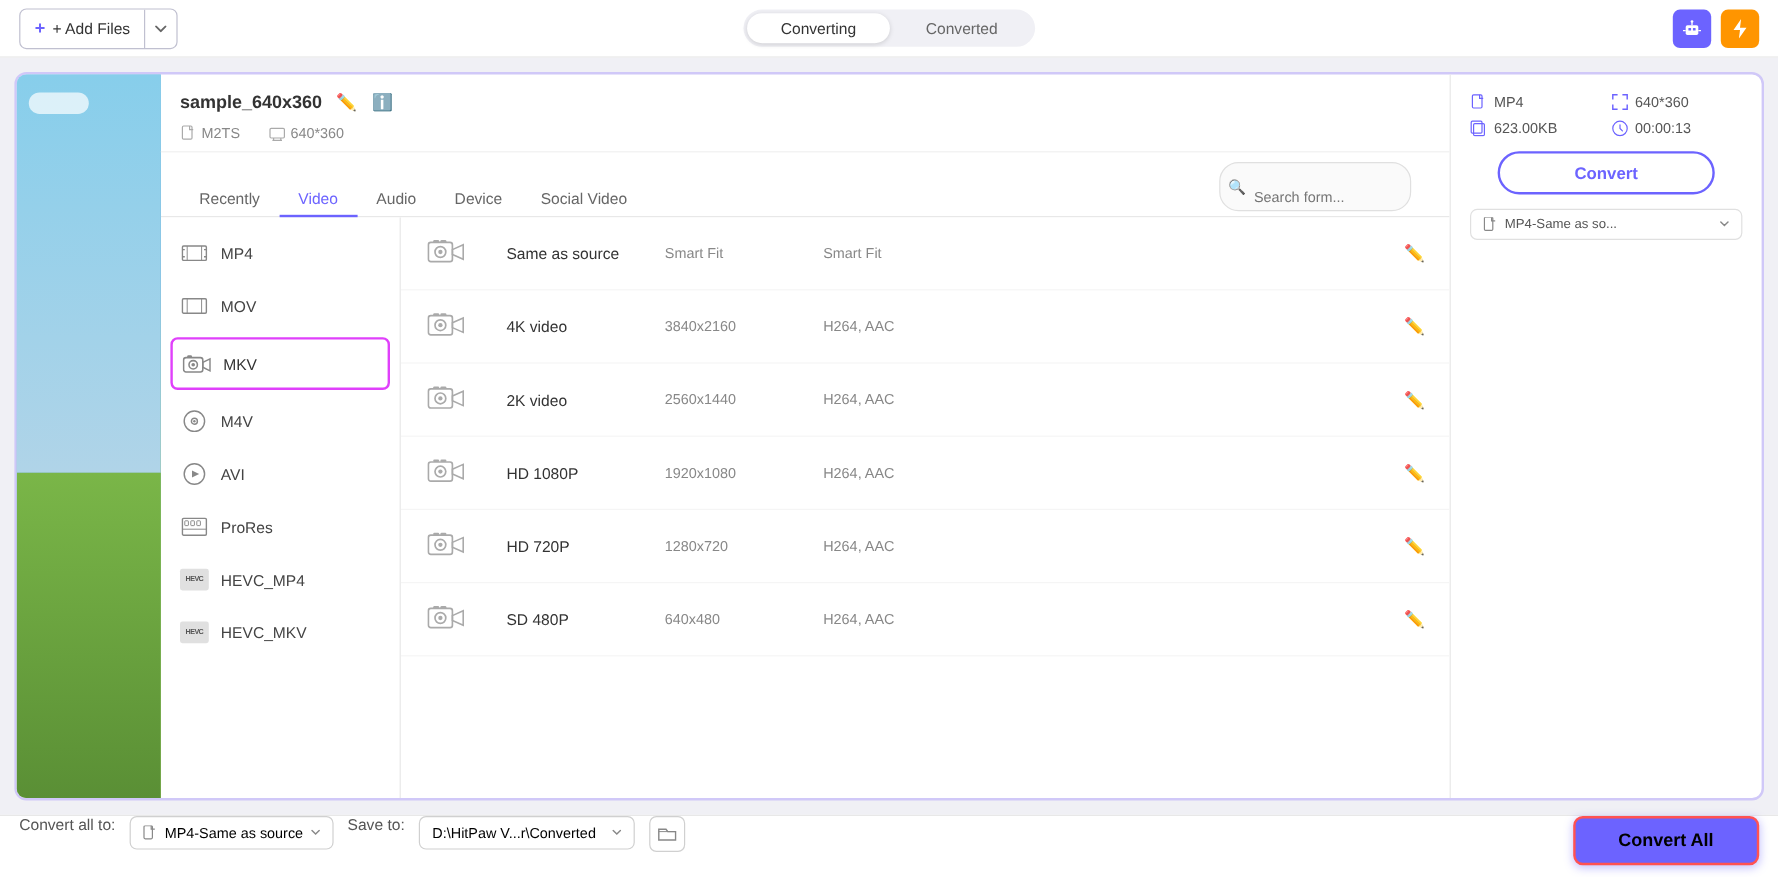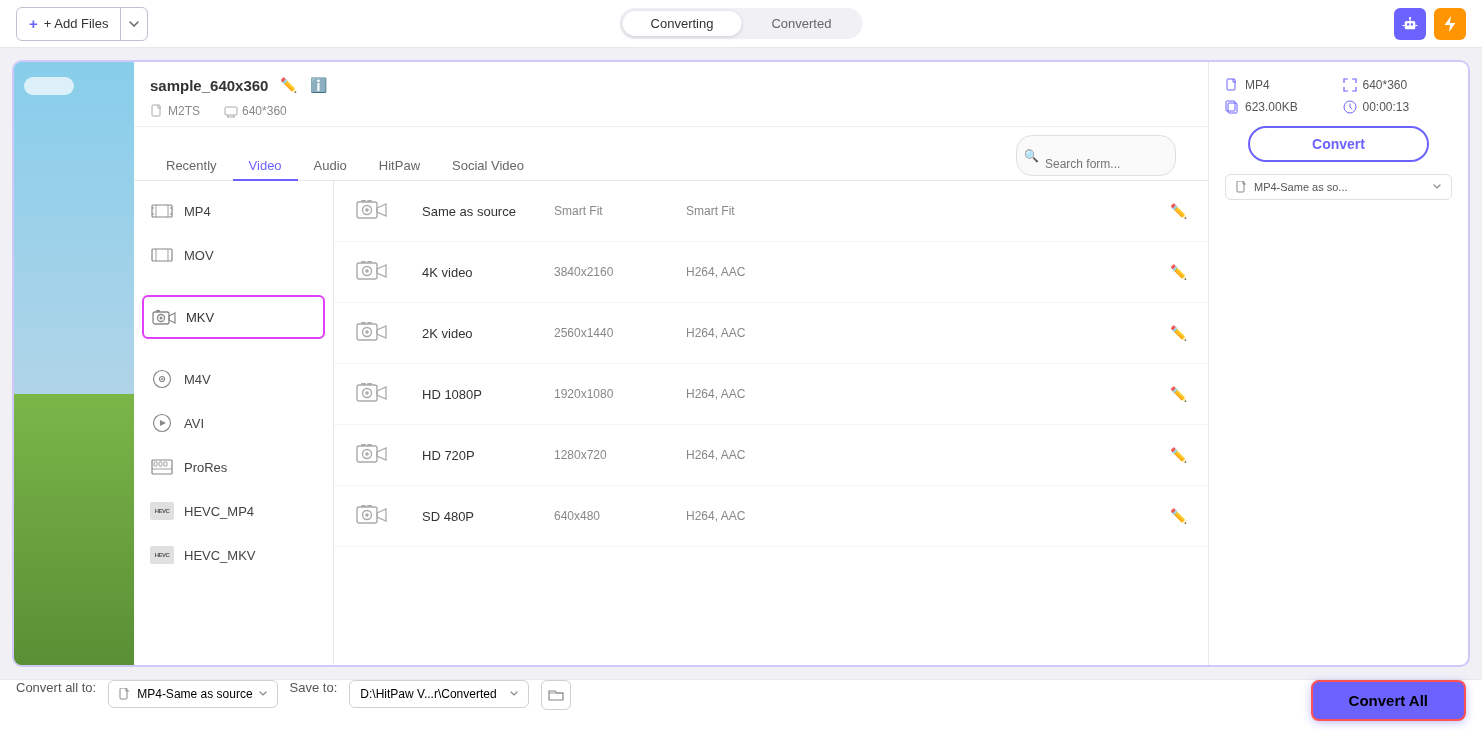--- a/index.html
+++ b/index.html
@@ -559,21 +559,21 @@
           </svg>
           <span>640*360</span>
         </div>
       </div>
 
       <div class="format-top">
         <div class="format-tabs">
           <div class="format-tab">Recently</div>
           <div class="format-tab active">Video</div>
           <div class="format-tab">Audio</div>
-          <div class="format-tab">HitPaw</div>
+          <div class="format-tab">Device</div>
           <div class="format-tab">Social Video</div>
           <div class="format-search">
             <span class="search-icon-inner">🔍</span>
             <input type="text" placeholder="Search form..." style="">
           </div>
         </div>
 
         <div class="format-body">
 
           <div class="format-sidebar">
@@ -597,21 +597,21 @@
               <div class="format-icon">
                 <svg width="22" height="18" viewBox="0 0 22 18">
                   <rect x="1" y="3" width="20" height="12" rx="1" fill="none" stroke="#888" stroke-width="1.2"></rect>
                   <line x1="5" y1="3" x2="5" y2="15" stroke="#888" stroke-width="0.8"></line>
                   <line x1="17" y1="3" x2="17" y2="15" stroke="#888" stroke-width="0.8"></line>
                 </svg>
               </div>
               <span>MOV</span>
             </div>
 
-            <div class="format-sidebar-item selected" style="border:2px solid #e040fb; border-radius:6px; margin:18px 8px; padding:8px;">
+            <div class="format-sidebar-item selected" style="border:2px solid #e040fb; border-radius:6px; margin:4px 8px; padding:8px;">
               <div class="format-icon">
                 <svg width="24" height="20" viewBox="0 0 24 20">
                   <rect x="1" y="5" width="16" height="12" rx="2" fill="none" stroke="#888" stroke-width="1.3"></rect>
                   <circle cx="9" cy="11" r="3.5" fill="none" stroke="#888" stroke-width="1.3"></circle>
                   <circle cx="9" cy="11" r="1.5" fill="#888"></circle>
                   <path d="M17 9l6-3v10l-6-3V9z" fill="none" stroke="#888" stroke-width="1.2"></path>
                   <rect x="4" y="3" width="4" height="2" rx="1" fill="#888"></rect>
                 </svg>
               </div>
               <span>MKV</span>

